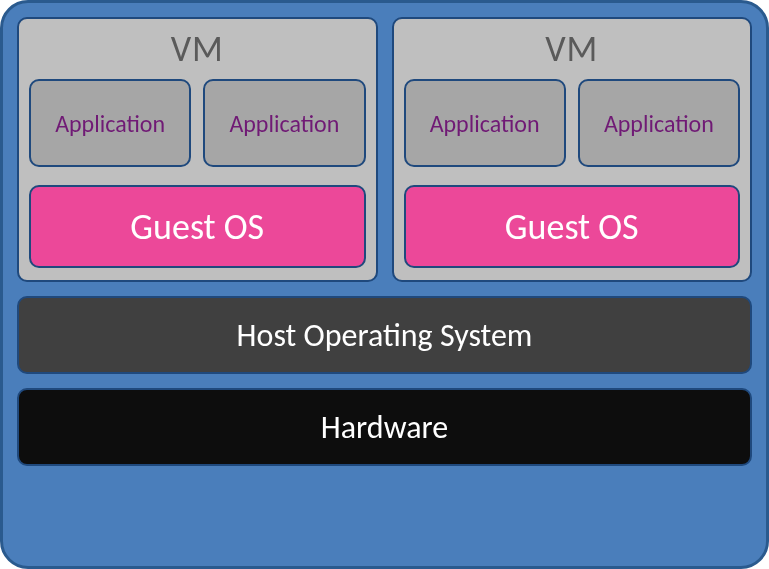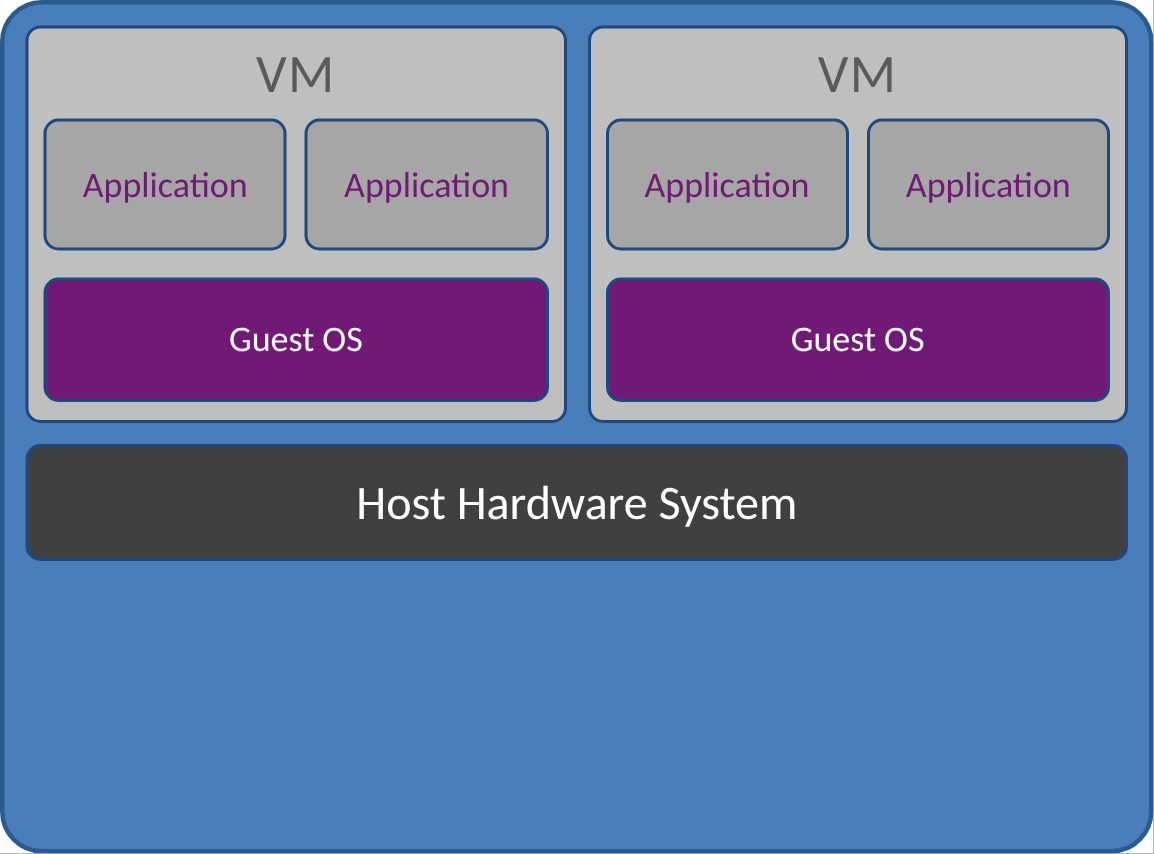--- a/index.html
+++ b/index.html
@@ -53,28 +53,28 @@
     background: #a6a6a6;
     border: 2px solid #1f497d;
     border-radius: 10px;
     display: flex;
     align-items: center;
     justify-content: center;
     font-size: 24px;
     color: #701a75;
   }
   .guest-os {
-    background: #701a75;
+    background: #ec4899;
     border: 2px solid #1f497d;
     border-radius: 10px;
     flex: 1;
     display: flex;
     align-items: center;
     justify-content: center;
-    font-size: 24px;
+    font-size: 36px;
     color: #ffffff;
   }
   .layer {
     border: 2px solid #1f497d;
     border-radius: 10px;
     display: flex;
     align-items: center;
     justify-content: center;
     font-size: 32px;
   }
@@ -113,14 +113,15 @@
       <div class="vm-title">VM</div>
       <div class="app-row">
         <div class="app-box">Application</div>
         <div class="app-box">Application</div>
       </div>
       <div class="guest-os">Guest OS</div>
     </div>
 
   </div>
 
-  <div class="layer host-os">Host Hardware System</div>
+  <div class="layer host-os">Host Operating System</div>
+  <div class="layer hardware">Hardware</div>
 </div>
 
 </body></html>

